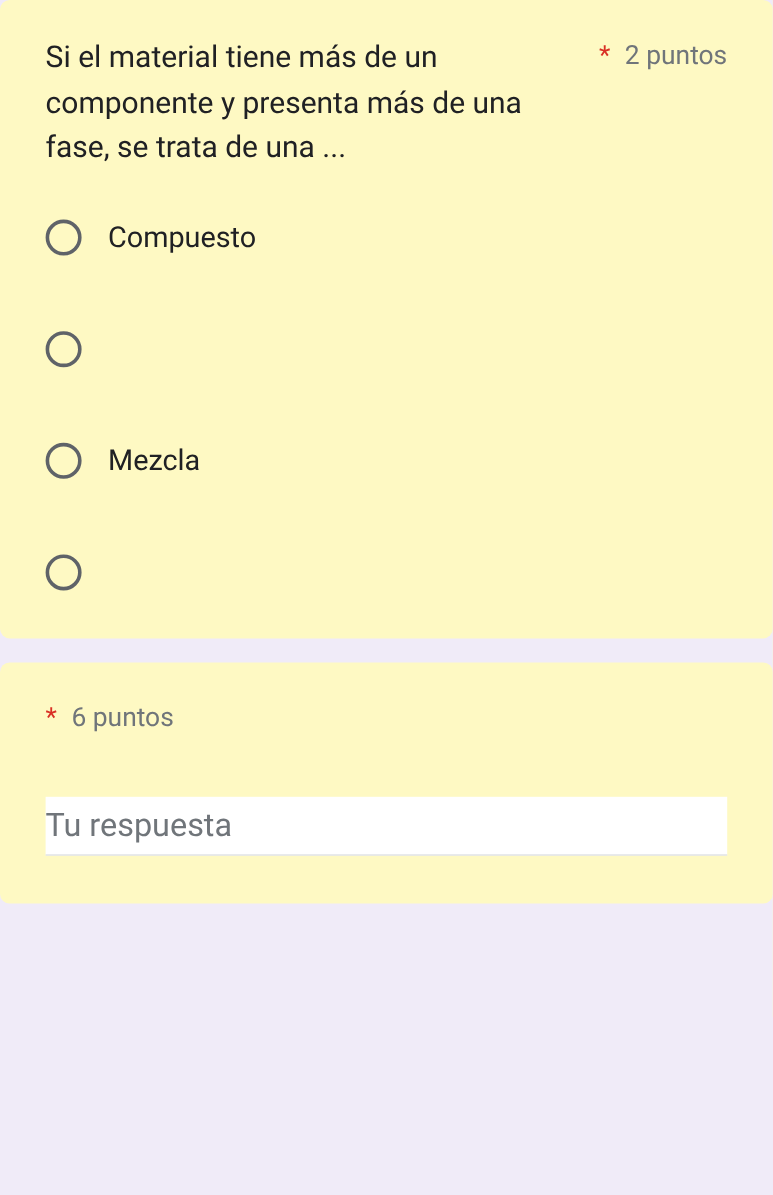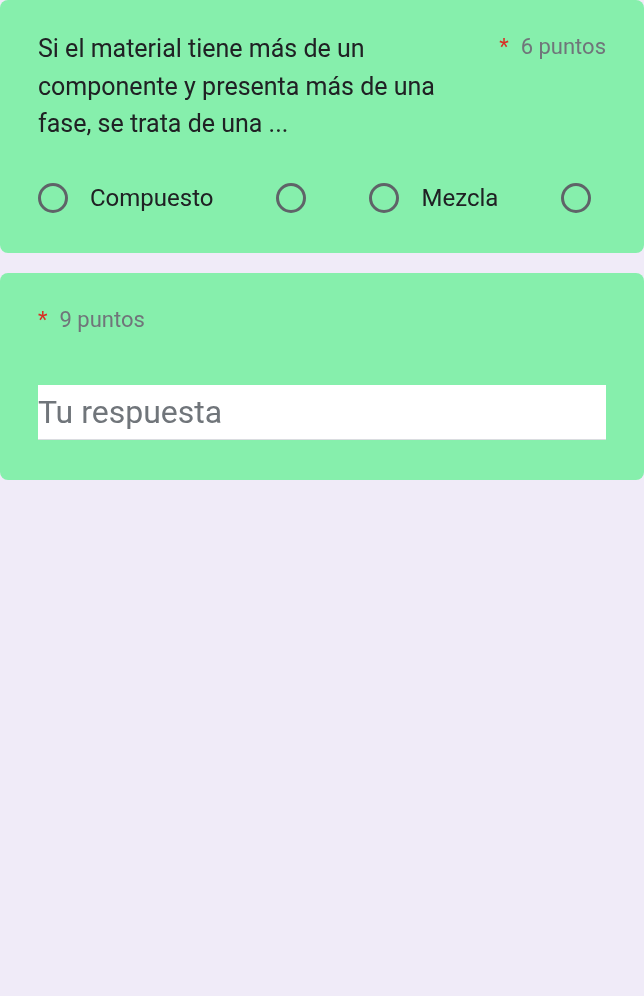--- a/index.html
+++ b/index.html
@@ -7,21 +7,21 @@
       margin: 0;
       padding: 0;
     }
     body {
       font-family: 'Roboto', 'Google Sans', Arial, sans-serif;
       background: #f0ebf8;
       width: 644px;
       color: #202124;
     }
     .question-card {
-      background: #86efac;
+      background: #fef9c3;
       border-radius: 8px;
       padding: 30px 38px 40px 38px;
       margin-bottom: 20px;
     }
     .question-header {
       display: flex;
       align-items: flex-start;
       gap: 12px;
       margin-bottom: 40px;
     }
@@ -39,21 +39,21 @@
     }
     .points {
       color: #70757a;
       font-size: 22px;
       line-height: 1.4;
       white-space: nowrap;
       margin-top: 2px;
     }
     .options {
       display: flex;
-      flex-direction: row;
+      flex-direction: column;
       gap: 63px;
       margin-top: 10px;
     }
     .option {
       display: flex;
       align-items: center;
       gap: 22px;
       cursor: pointer;
     }
     .radio {
@@ -67,38 +67,38 @@
       font-size: 24px;
       color: #202124;
     }
     .text-input-wrapper {
       margin-top: 50px;
     }
     .text-input {
       width: 100%;
       border: none;
       border-bottom: 1px solid #dadce0;
-      font-size: 32px;
+      font-size: 27px;
       color: #202124;
       padding: 8px 0;
       outline: none;
       font-family: inherit;
     }
     .text-input::placeholder {
       color: #70757a;
     }
   </style>
 </head>
 <body>
 
 <div class="question-card">
   <div class="question-header">
     <div class="question-text">Si el material tiene más de un componente y presenta más de una fase, se trata de una ...</div>
     <span class="required-mark">*</span>
-    <span class="points">6 puntos</span>
+    <span class="points">2 puntos</span>
   </div>
   <div class="options">
     <div class="option">
       <div class="radio"></div>
       <span class="option-label">Compuesto</span>
     </div>
     <div class="option">
       <div class="radio"></div>
     </div>
     <div class="option">
@@ -107,18 +107,18 @@
     </div>
     <div class="option">
       <div class="radio"></div>
     </div>
   </div>
 </div>
 
 <div class="question-card">
   <div class="question-header">
     <span class="required-mark">*</span>
-    <span class="points">9 puntos</span>
+    <span class="points">6 puntos</span>
   </div>
   <div class="text-input-wrapper">
     <input type="text" class="text-input" placeholder="Tu respuesta" style="">
   </div>
 </div>
 
 </body></html>

